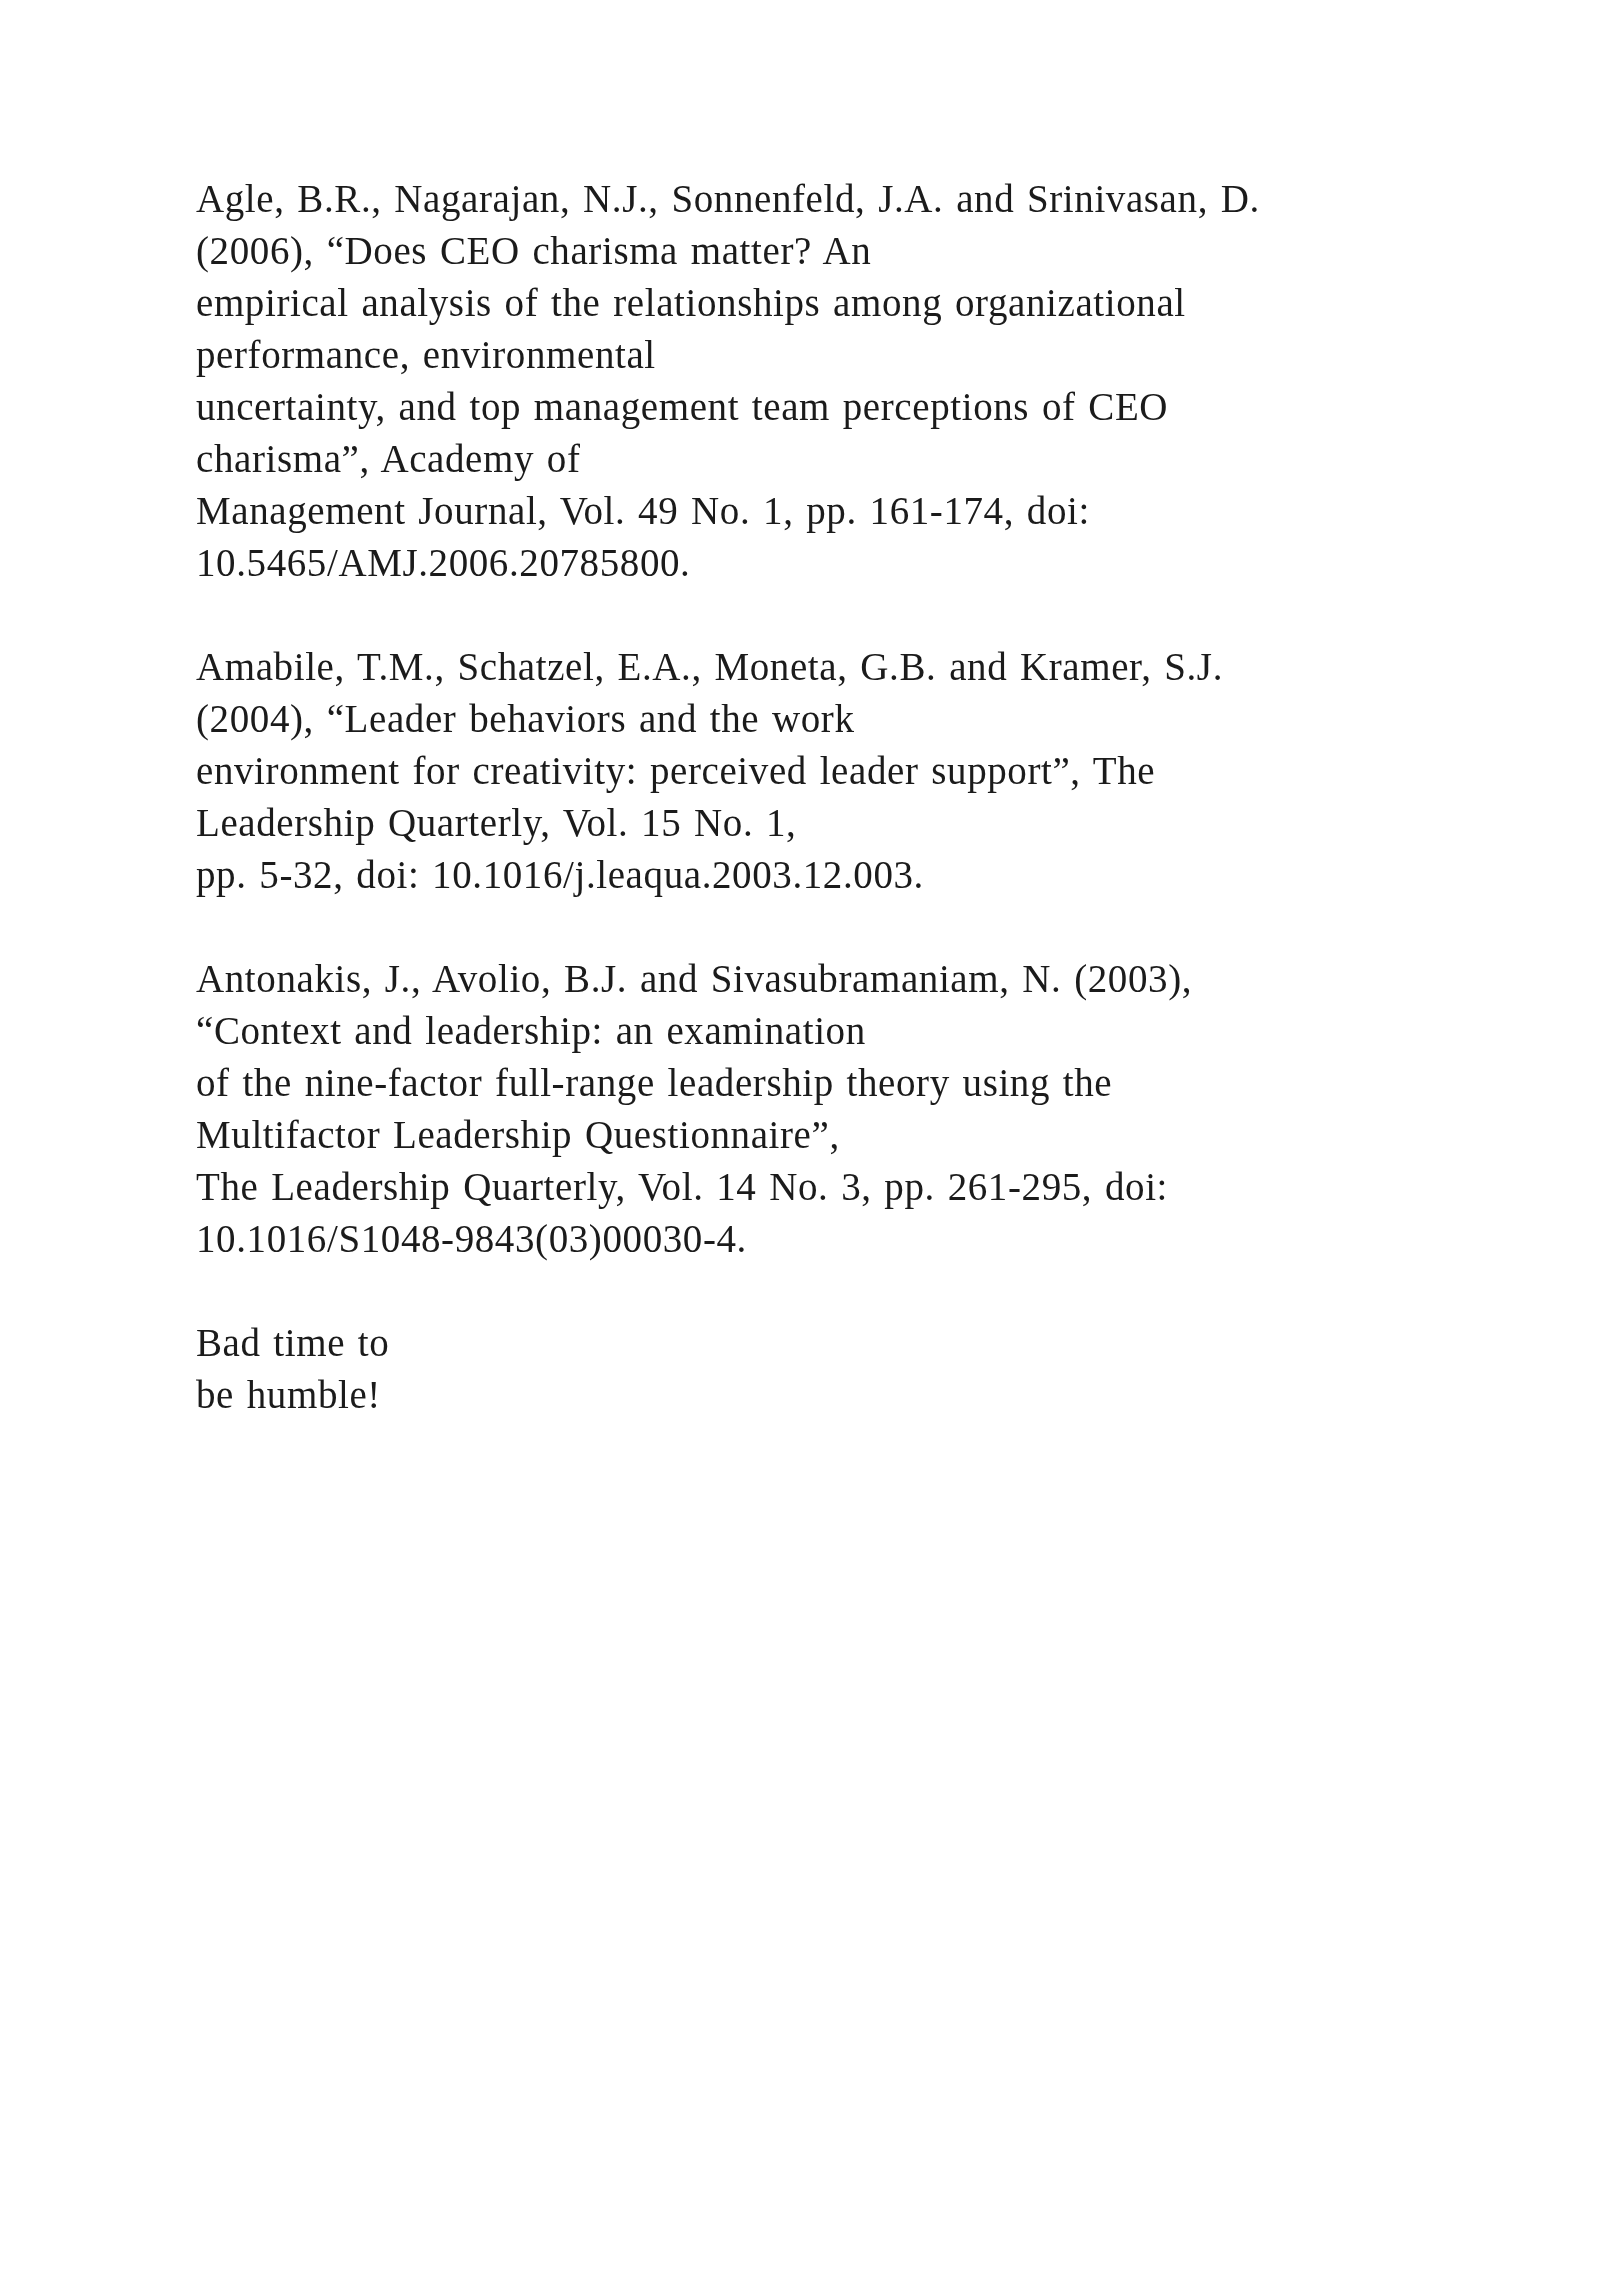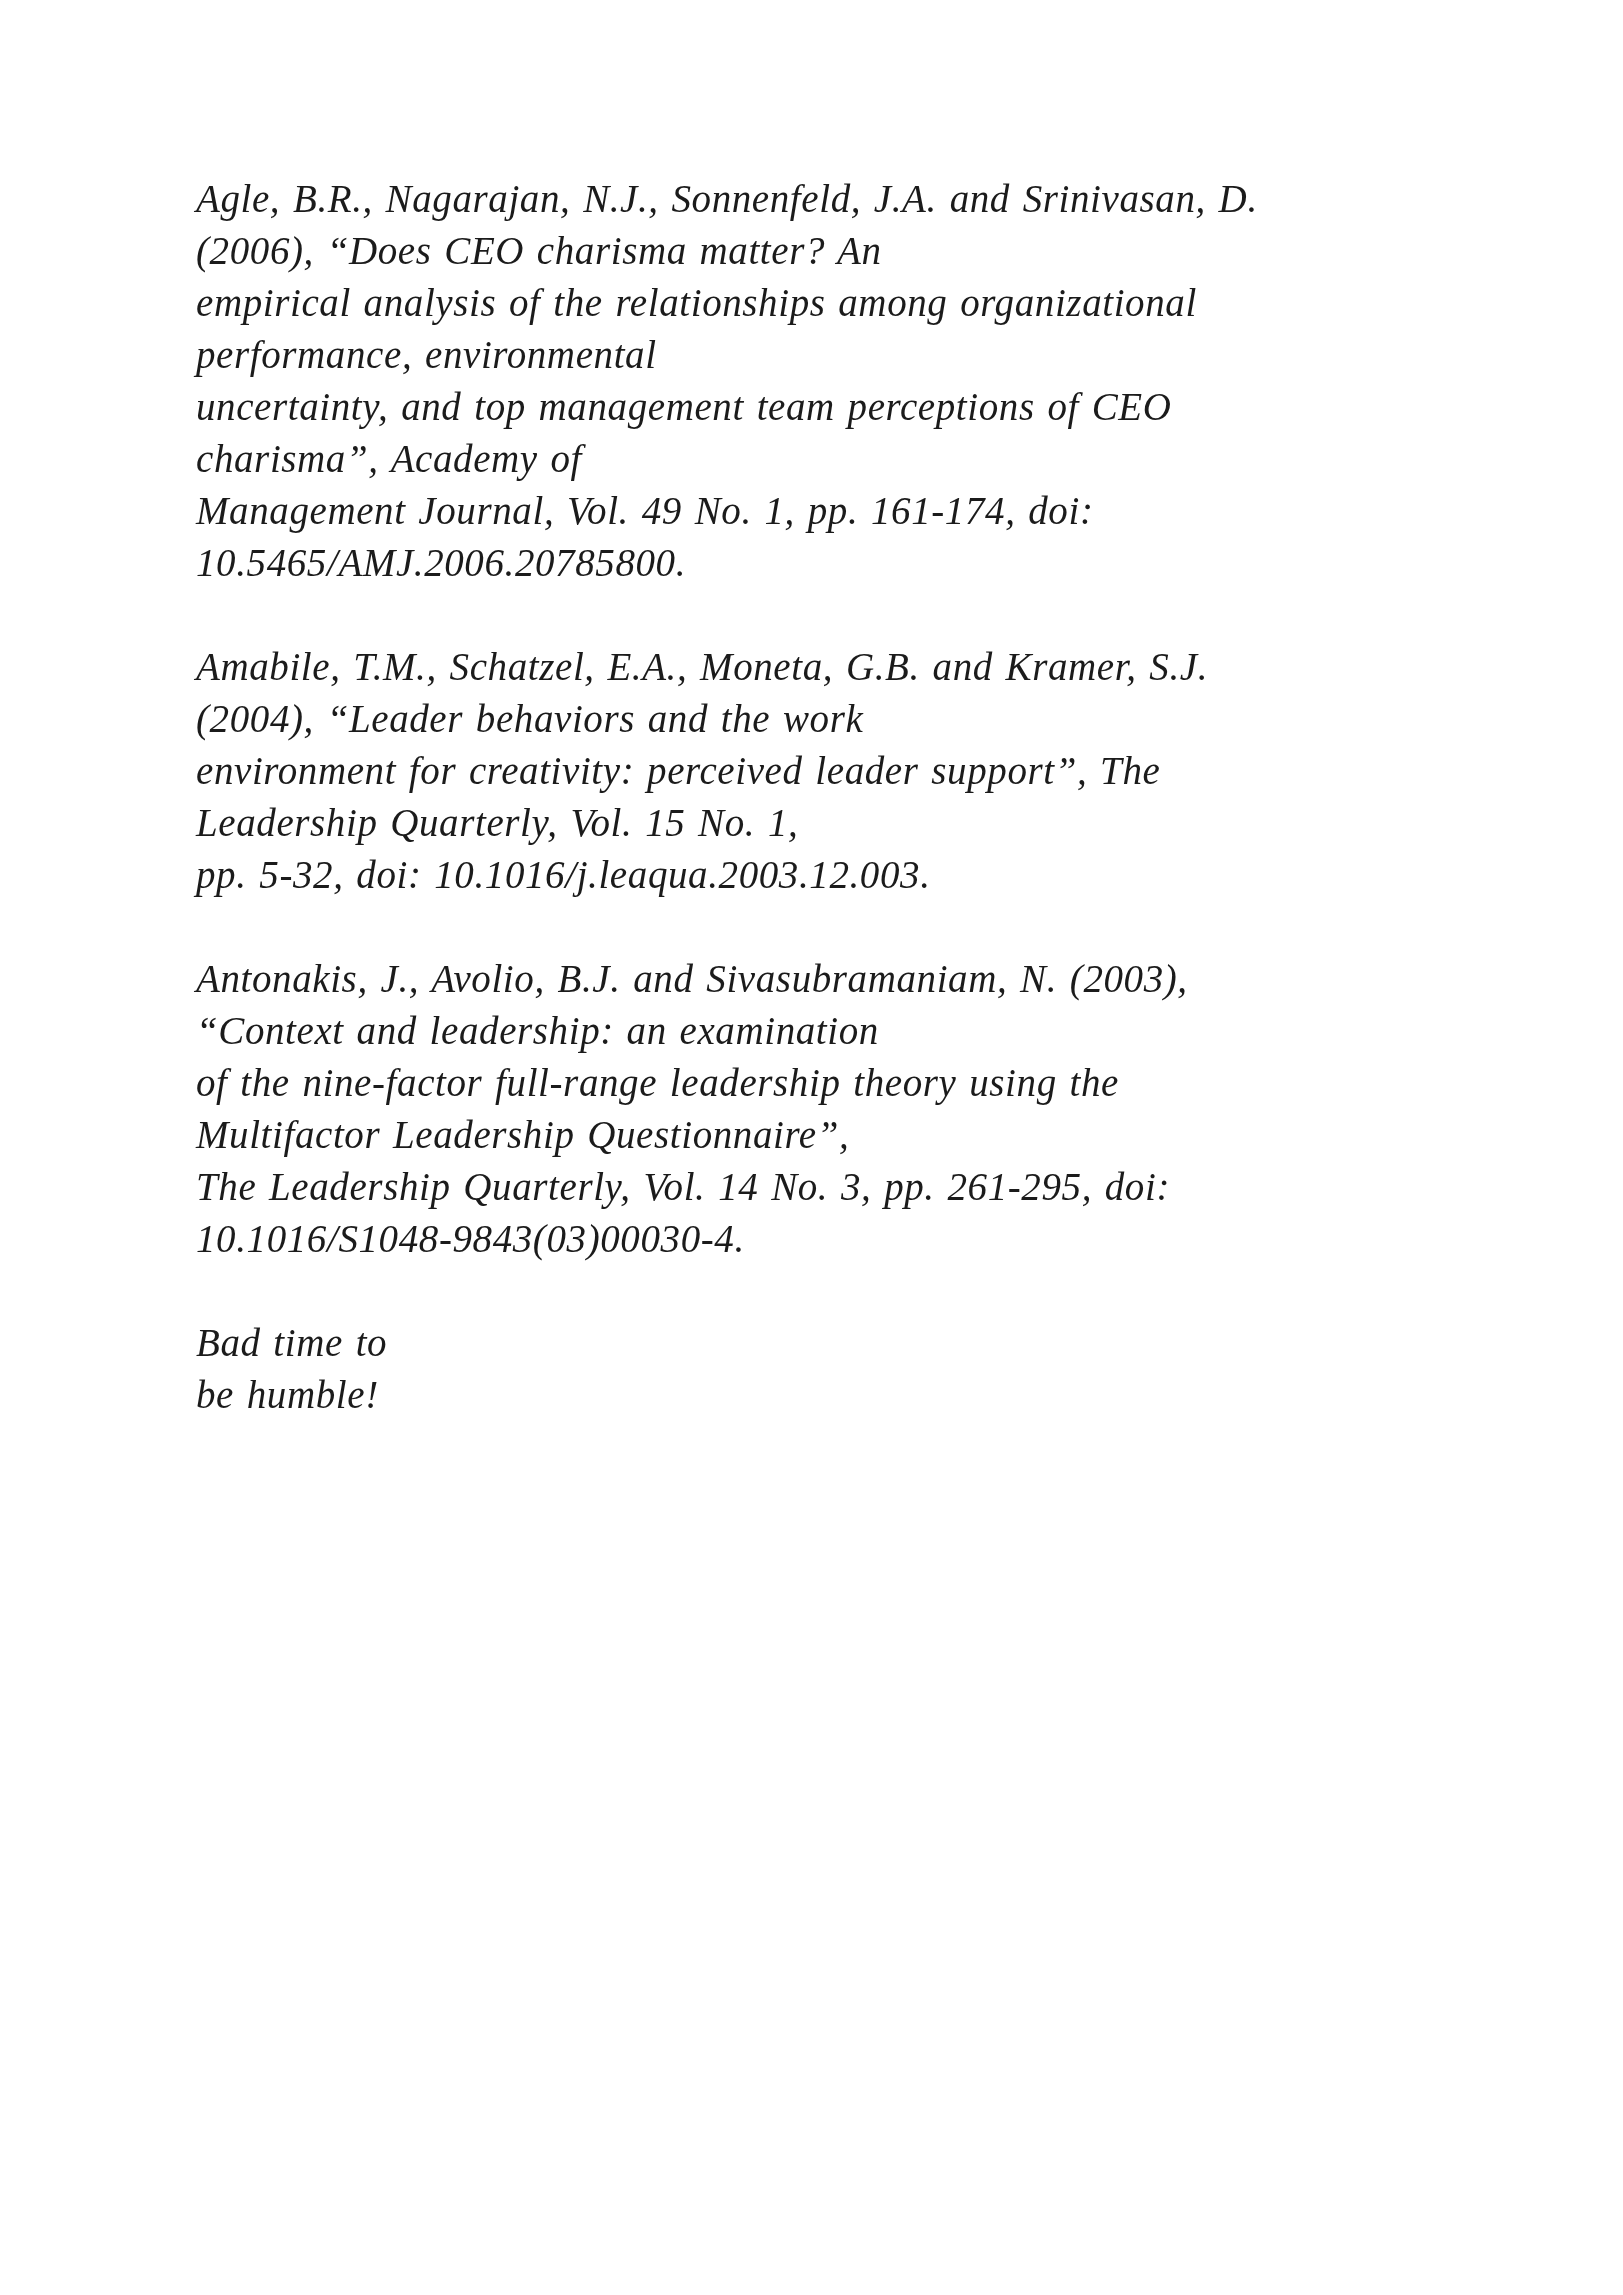--- a/index.html
+++ b/index.html
@@ -7,21 +7,20 @@
     padding: 0;
     background: #ffffff;
   }
   .page {
     position: relative;
     width: 1623px;
     height: 2295px;
     background: #ffffff;
     overflow: hidden;
     font-family: "Liberation Serif", "DejaVu Serif", serif;
-    font-style: italic;
   }
   .references {
     position: absolute;
     left: 196px;
     top: 173px;
     right: 143px;
     color: #1b1b1b;
     font-size: 39px;
     line-height: 52px;
     letter-spacing: 0.6px;

